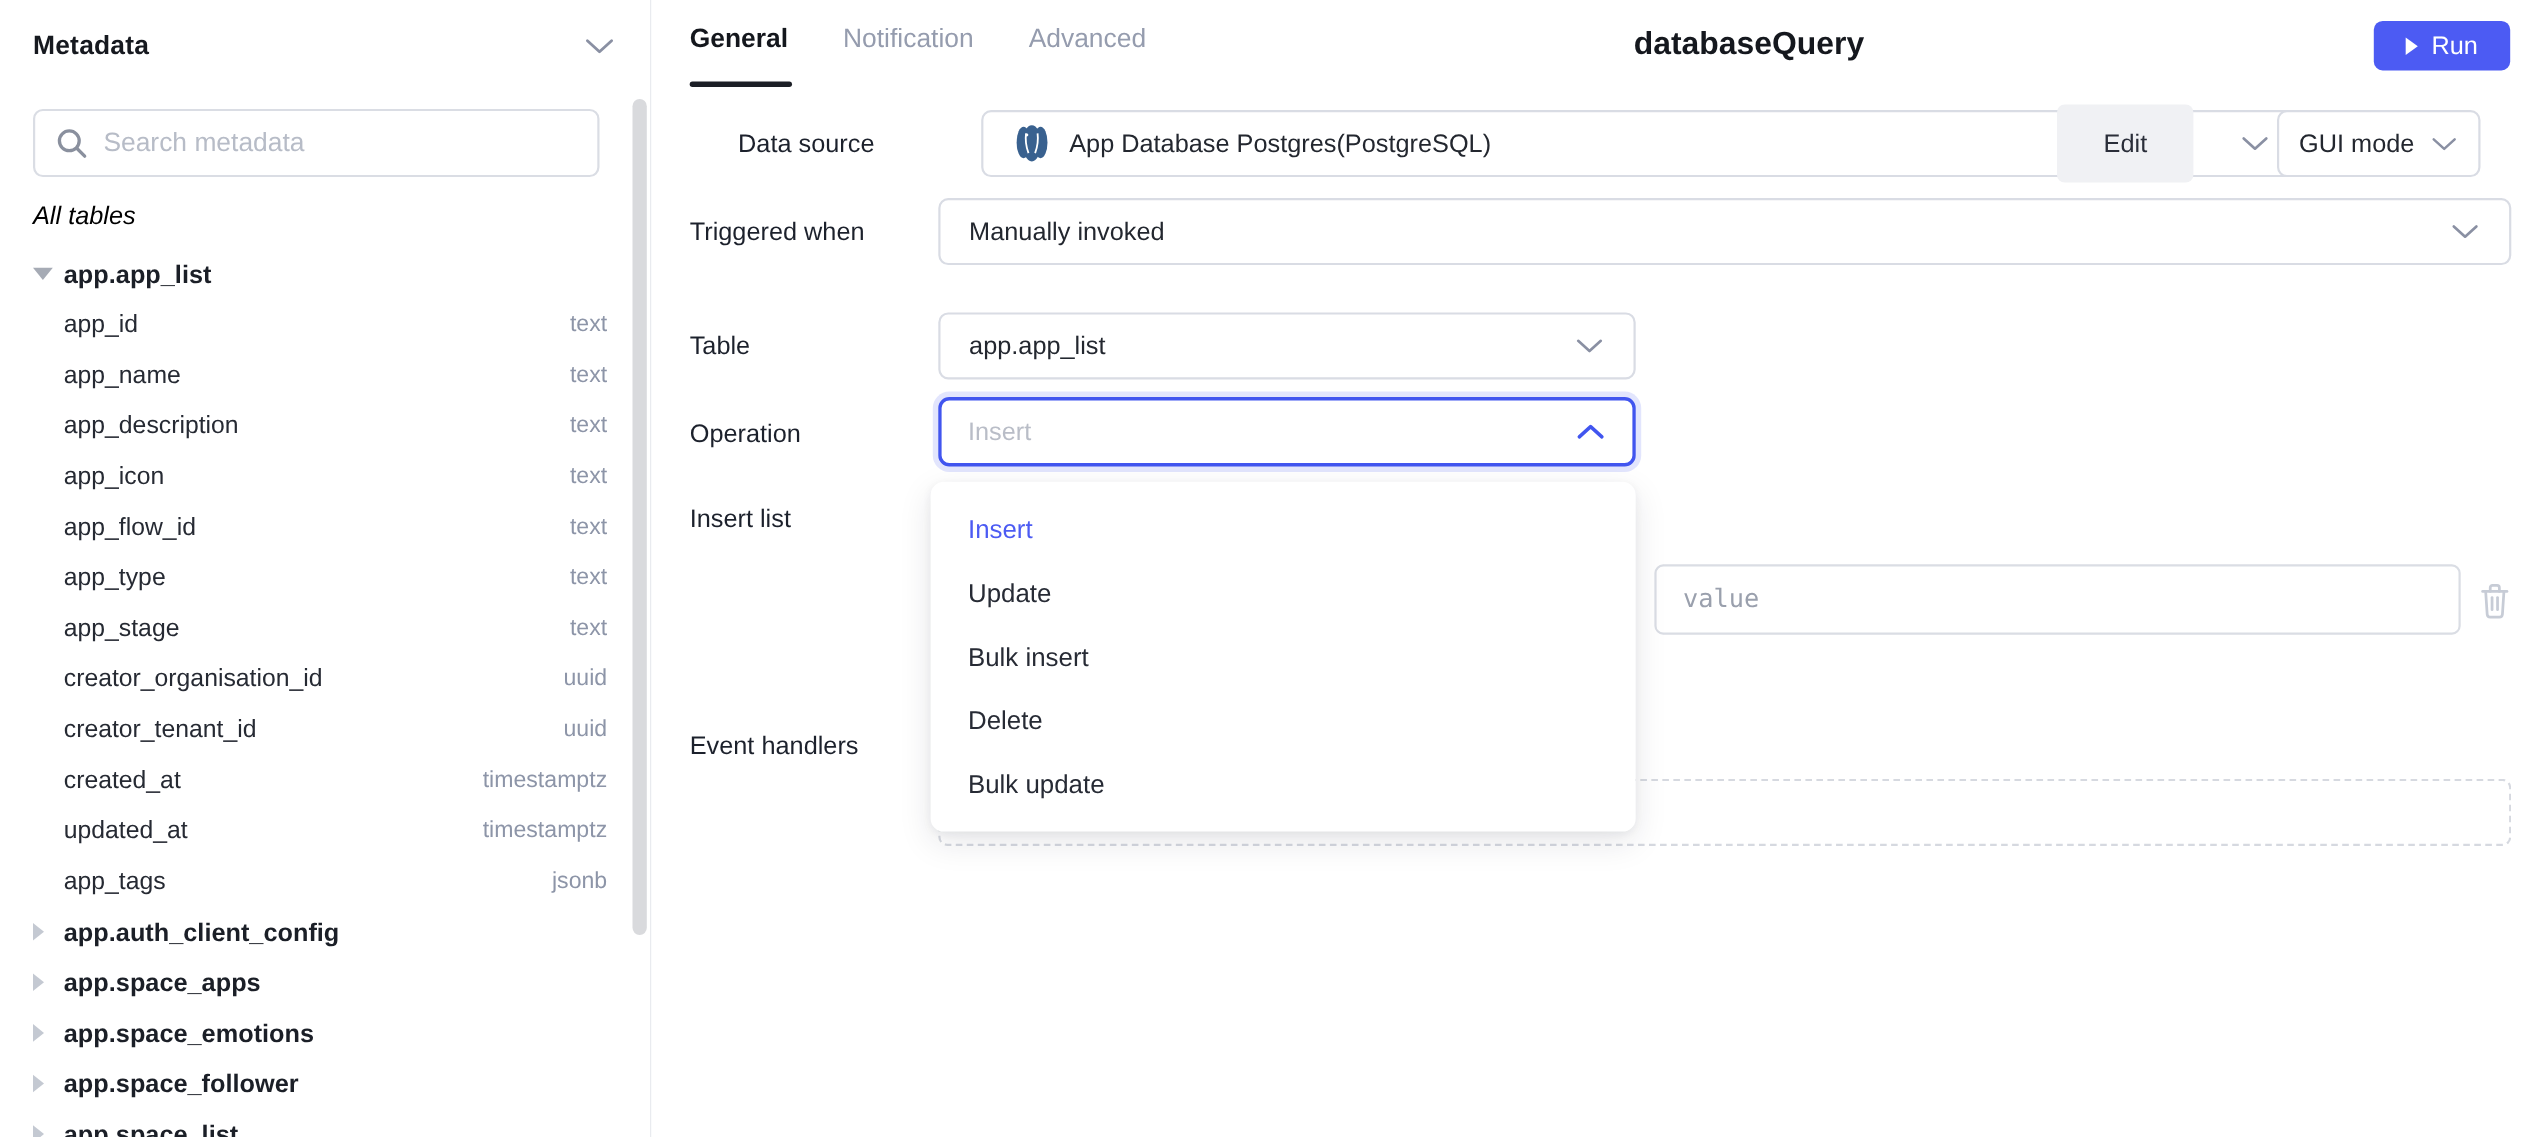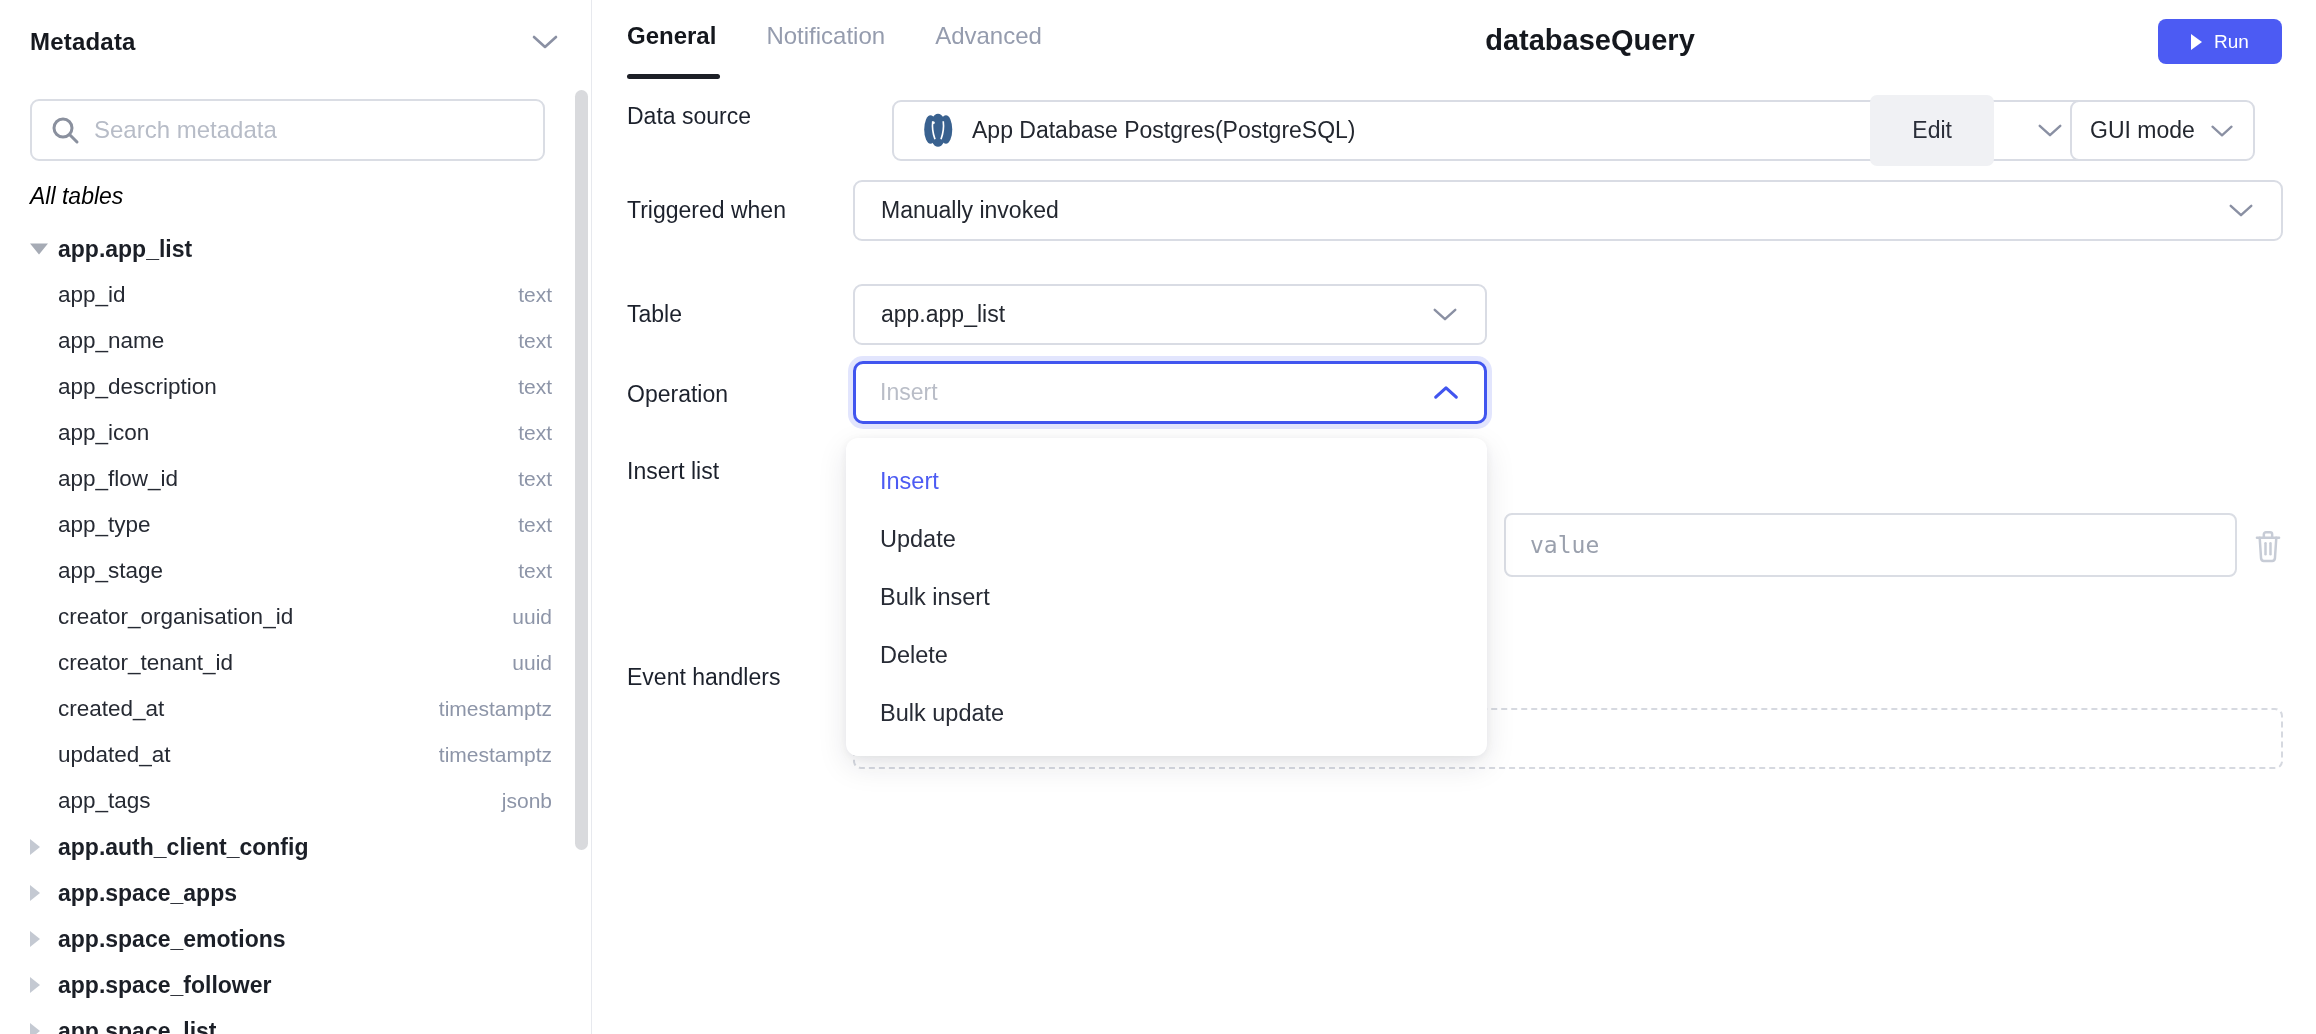--- a/index.html
+++ b/index.html
@@ -35,21 +35,21 @@
 
   
   .tabs { position:absolute; left:627px; top:22px; display:flex; gap:50px; }
   .tab { font-size:24px; color:#959cae; cursor:pointer; }
   .tab.active { color:#14171d; font-weight:600; }
   .tab-underline { position:absolute; left:627px; top:74px; width:93px; height:5px;
                    background:#1c1f26; border-radius:3px; }
   .query-title { position:absolute; left:1470px; top:24px; width:240px; text-align:center;
                  font-size:29px; font-weight:700; color:#15181e; }
   .run-btn { position:absolute; left:2158px; top:19px; width:124px; height:45px; background:#4c5bf3;
-             border:none; border-radius:8px; color:#fff; font-size:19px; font-weight:500;
+             border:none; border-radius:8px; color:#fff; font-size:23px; font-weight:500;
              display:flex; align-items:center; justify-content:center; gap:12px; cursor:pointer;
              font-family:"Liberation Sans", sans-serif; }
   .play-tri { width:0; height:0; border-top:8px solid transparent; border-bottom:8px solid transparent;
               border-left:11px solid #ffffff; }
 
   
   .flabel { position:absolute; left:627px; font-size:23px; color:#1c212c; }
   .selectbox { position:absolute; border:2px solid #d9dce4; border-radius:9px; background:#fff;
                display:flex; align-items:center; cursor:pointer; }
   .selectbox .val { font-size:23px; color:#23272f; }
@@ -196,21 +196,21 @@
   </div>
   <div class="tab-underline"></div>
 
   <div class="query-title">databaseQuery</div>
 
   <button class="run-btn">
     <span class="play-tri"></span>
     <span>Run</span>
   </button>
 
-  <div class="flabel" style="top:103px;">Data source</div>
+  <div class="flabel" style="top:117px;margin-left:44px;">Data source</div>
   <div class="selectbox ds-box">
     <svg class="pg-icon" width="36" height="38" viewBox="0 0 24 25">
       <ellipse cx="7" cy="11.5" rx="4.2" ry="9.5" fill="#39618f"></ellipse>
       <ellipse cx="17.3" cy="11.5" rx="4.2" ry="9.5" fill="#39618f"></ellipse>
       <ellipse cx="12" cy="12" rx="5.6" ry="11" fill="#39618f"></ellipse>
       <path d="M8.5 6 C8 10 8.5 14 10 18" stroke="#fff" stroke-width="1.1" fill="none"></path>
       <path d="M15.5 6 C16 10 15.5 14 14 18" stroke="#fff" stroke-width="1.1" fill="none"></path>
       <circle cx="9" cy="7" r="0.9" fill="#fff"></circle>
     </svg>
     <span class="val">App Database Postgres(PostgreSQL)</span>

